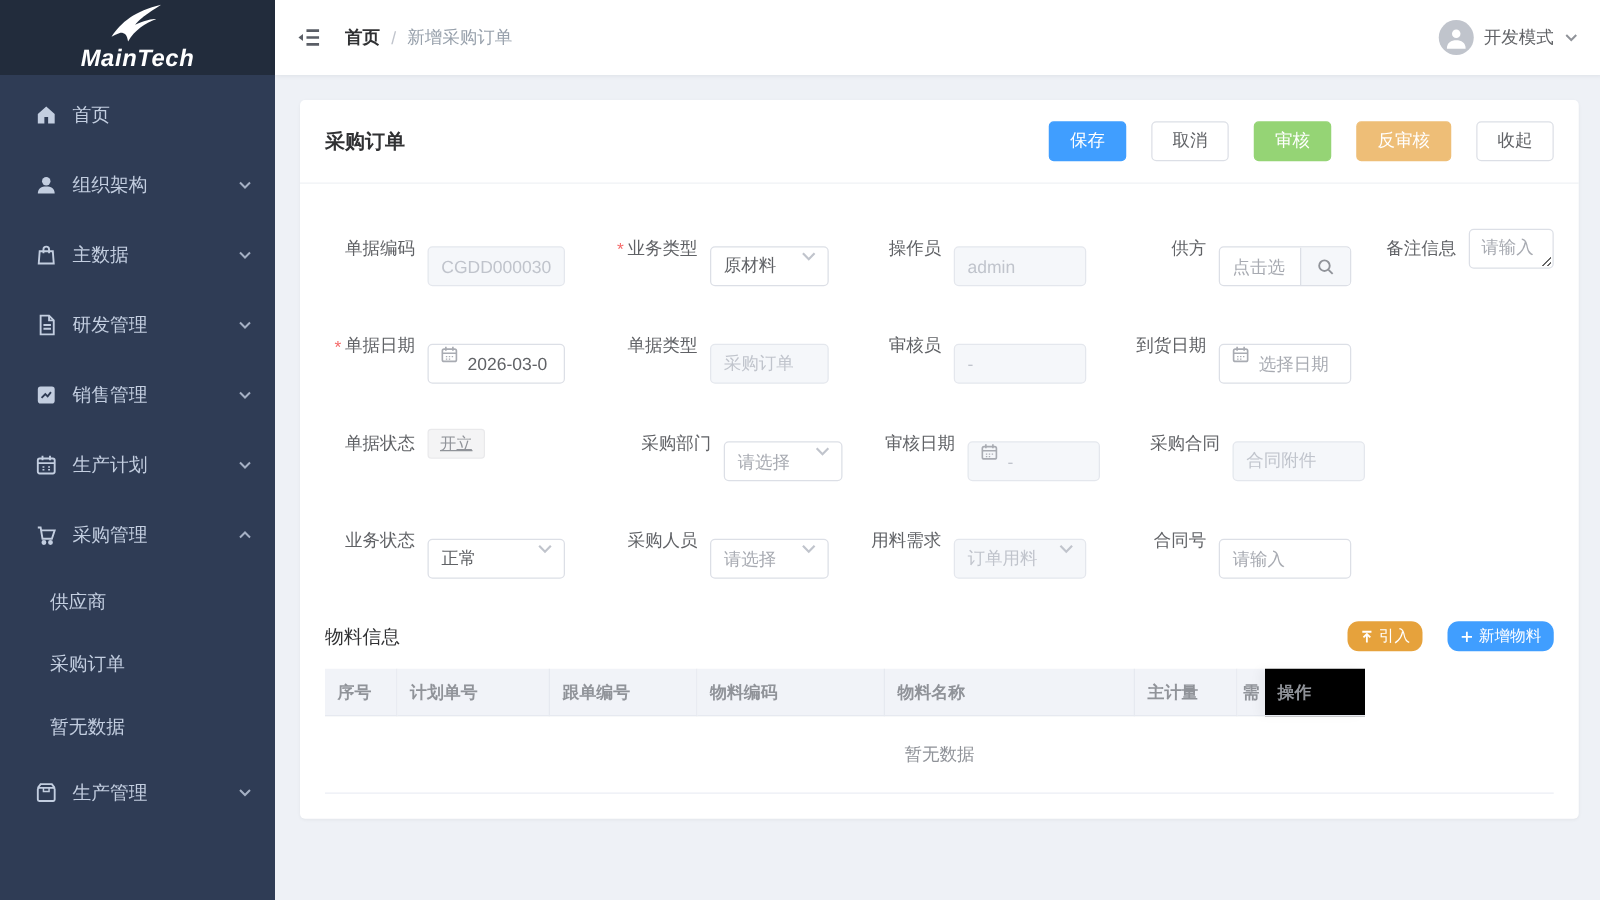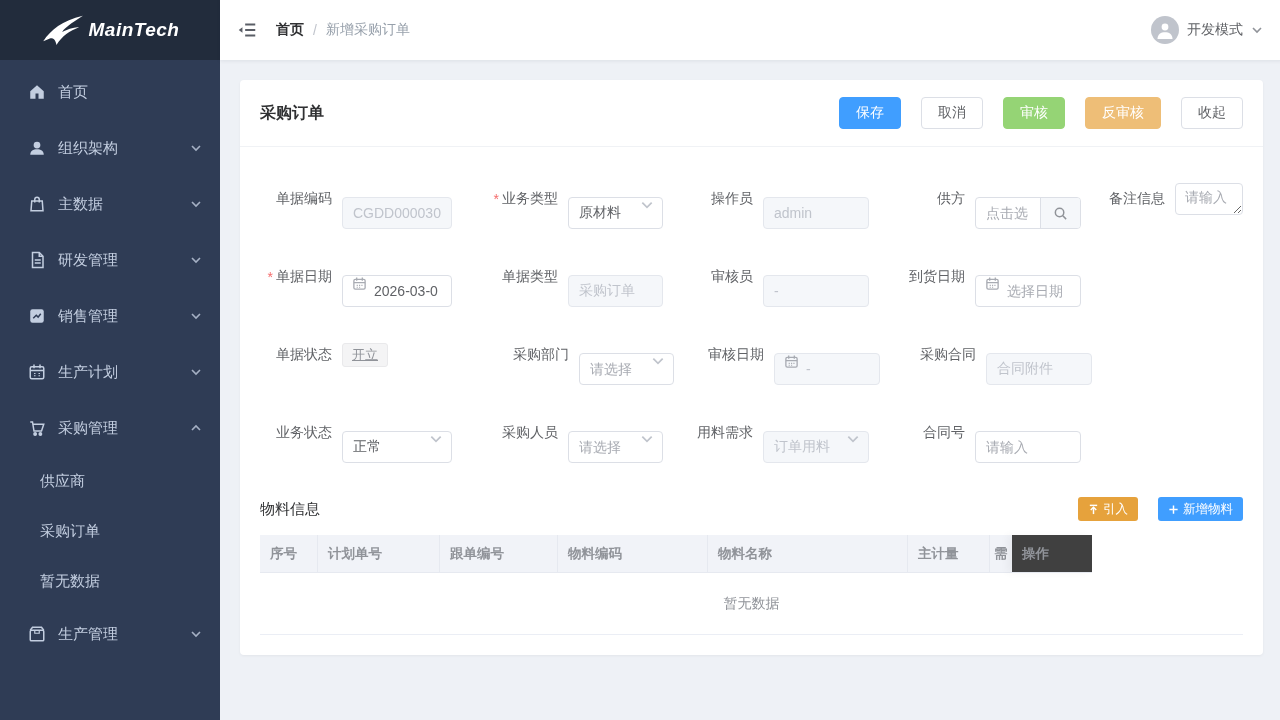--- a/index.html
+++ b/index.html
@@ -4,21 +4,21 @@
 <style>
   * { box-sizing: border-box; margin: 0; padding: 0; }
   html,body { width:1280px; height:720px; overflow:hidden; }
   body {
     font-family: "Liberation Sans", "DejaVu Sans", sans-serif;
     display:flex; background:#eef1f6; font-size:14px; color:#606266;
   }
 
   
   .sidebar { width:220px; min-width:220px; height:720px; background:#2f3c55; display:flex; flex-direction:column; }
-  .logo-area { height:60px; background:#222c3c; display:flex; align-items:center; justify-content:center; gap:2px; }
+  .logo-area { height:60px; background:#222c3c; display:flex; align-items:center; justify-content:center; gap:2px;flex-direction:column; }
   .logo-swoosh { width:46px; height:34px; }
   .logo-text { color:#fff; font-size:19px; font-weight:bold; font-style:italic; letter-spacing:.5px; }
   .menu { flex:1; padding-top:4px; }
   .menu-item { height:56px; display:flex; align-items:center; padding:0 18px 0 28px; color:#c3cee0; cursor:pointer; }
   .menu-item .mi-icon { width:18px; height:18px; margin-right:12px; flex:none; }
   .menu-item .mi-label { font-size:15px; flex:1; }
   .menu-chevron { width:12px; height:12px; opacity:.8; }
   .submenu-item { height:50px; display:flex; align-items:center; padding-left:40px; color:#c3cee0; font-size:15px; cursor:pointer; }
 
   
@@ -68,32 +68,32 @@
   .ig-append { width:40px; height:100%; background:#f5f7fa; border-left:1px solid #dcdfe6; display:flex; align-items:center; justify-content:center; cursor:pointer; flex:none; }
   .ig-append svg { width:15px; height:15px; color:#909399; }
   .ta { width:68px; height:32px; border:1px solid #dcdfe6; border-radius:4px; resize:both; font-size:14px; color:#606266; padding:5px 9px; outline:none; font-family:inherit; }
   .ta::placeholder { color:#a8abb2; }
   .tag { display:inline-flex; align-items:center; height:24px; padding:0 9px; background:#f4f4f5; border:1px solid #e9e9eb; border-radius:3px; color:#909399; font-size:13px;text-decoration:underline; }
 
   
   .mat-header { display:flex; align-items:center; justify-content:space-between; padding:14px 20px 12px; }
   .mat-title { font-size:15px; font-weight:normal; color:#303133; }
   .mat-btns { display:flex; gap:20px; }
-  .btn-sm { height:24px; padding:0 10px; border-radius:3px; font-size:12.5px; border:none; color:#fff; display:inline-flex; align-items:center; gap:4px; cursor:pointer; font-family:inherit; }
+  .btn-sm { height:24px; padding:0 10px; border-radius:9px; font-size:12.5px; border:none; color:#fff; display:inline-flex; align-items:center; gap:4px; cursor:pointer; font-family:inherit; }
   .btn-import { background:#e6a23c; }
   .btn-add { background:#409eff; }
   .btn-sm svg { width:11px; height:11px; }
 
   .table-wrap { margin:2px 20px 0; padding-bottom:20px; }
   .t-head { display:flex; position:relative; }
   .th { height:38px; background:#f1f3f8; color:#909399; font-weight:bold; font-size:13.5px; display:flex; align-items:center; padding:7px 10px; border-right:1px solid #e6e9f0; border-bottom:1px solid #e6e9f0; white-space:nowrap; overflow:hidden; }
   .th:last-child { border-right:none; }
   .c1{width:58px}.c2{width:118px}.c3{width:122px}.c4{width:150px}.c5{width:200px}.c6{width:146px}.c7{width:82px}
   .c8{width:22px; padding:0 0 0 4px; border-right:none;}
-  .c-op{width:80px; background:#404040; box-shadow:-5px 0 8px rgba(0,0,0,.04);}
+  .c-op{width:80px; background:#000000; box-shadow:-5px 0 8px rgba(0,0,0,.04);}
   .t-empty { height:62px; display:flex; align-items:center; justify-content:center; color:#909399; font-size:14px; border-bottom:1px solid #ebeef5; background:#fff; }
 </style>
 </head>
 <body>
 
 <aside class="sidebar">
   <div class="logo-area">
     <svg class="logo-swoosh" viewBox="0 0 48 36">
       <path d="M2 30 C10 18 22 8 44 3 C30 12 26 15 22 20 C30 16 36 15 40 15 C30 19 22 24 16 34 C15 27 12 26 7 27 C10 24 13 23 16 24 C12 26 6 28 2 30 Z" fill="#fff"></path>
     </svg>

